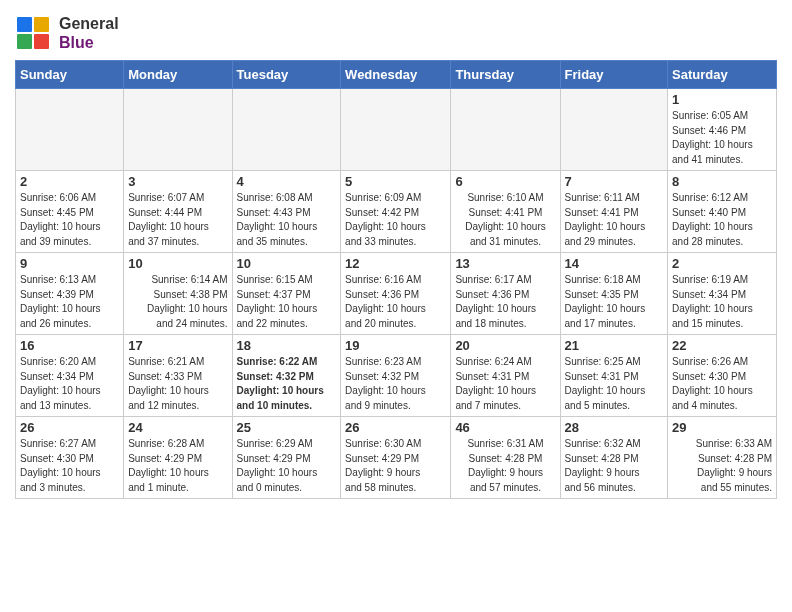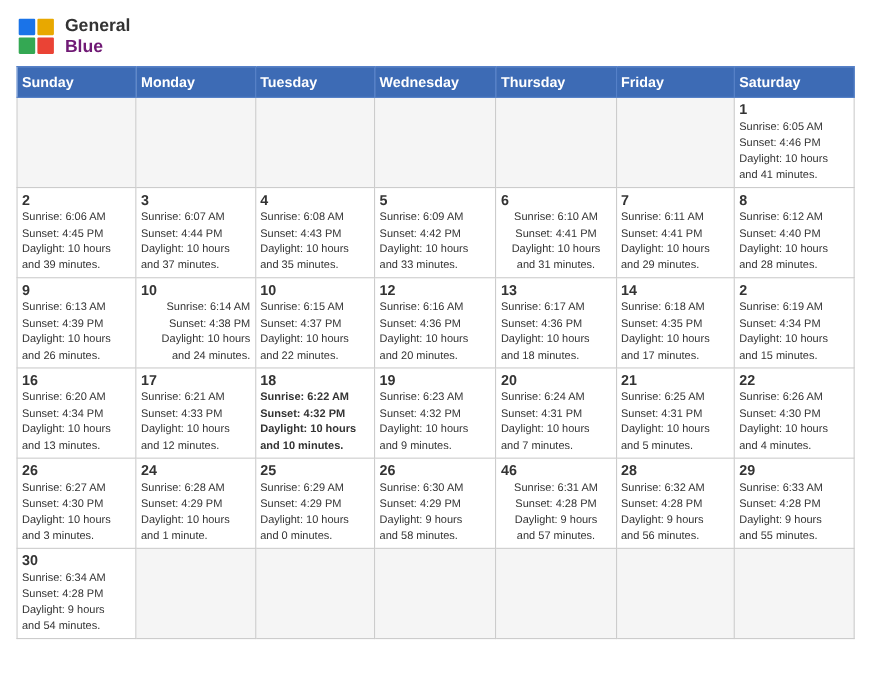--- a/index.html
+++ b/index.html
@@ -324,36 +324,21 @@
           </td>
           <td>
             <span class="day-number">28</span>
             <div class="day-info" style="white-space: pre-line;">Sunrise: 6:32 AM
 Sunset: 4:28 PM
 Daylight: 9 hours
 and 56 minutes.</div>
           </td>
           <td>
             <span class="day-number">29</span>
-            <div class="day-info" style="white-space: pre-line;">Sunrise: 6:33 AM
+            <div class="day-info" style="white-space: pre-line; text-align: right;">Sunrise: 6:33 AM
 Sunset: 4:28 PM
 Daylight: 9 hours
 and 55 minutes.</div>
           </td>
-        </tr>
-        <tr>
-          <td>
-            <span class="day-number">30</span>
-            <div class="day-info" style="white-space: pre-line;">Sunrise: 6:34 AM
-Sunset: 4:28 PM
-Daylight: 9 hours
-and 54 minutes.</div>
-          </td>
-          <td class="last-row"></td>
-          <td class="last-row"></td>
-          <td class="last-row"></td>
-          <td class="last-row"></td>
-          <td class="last-row"></td>
-          <td class="last-row"></td>
         </tr>
       </tbody>
   </table>
 </div>
 
 </body></html>

